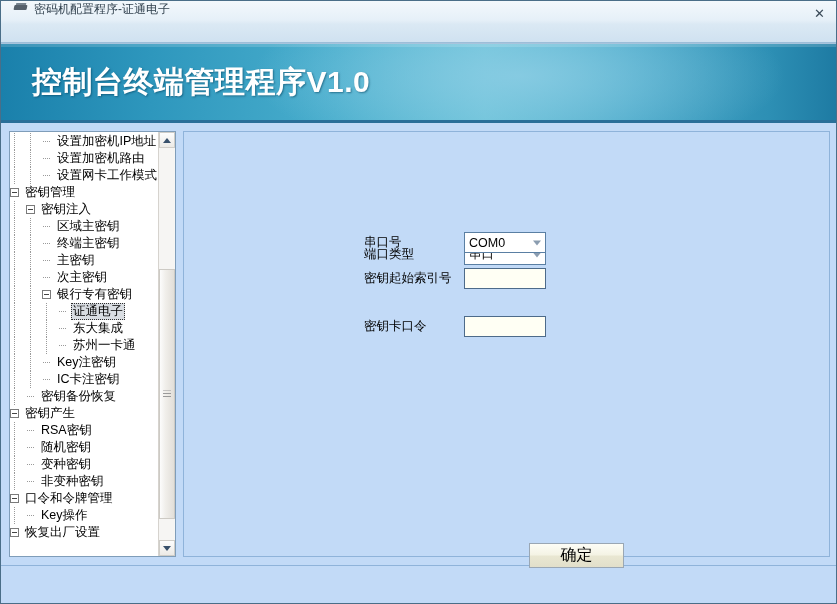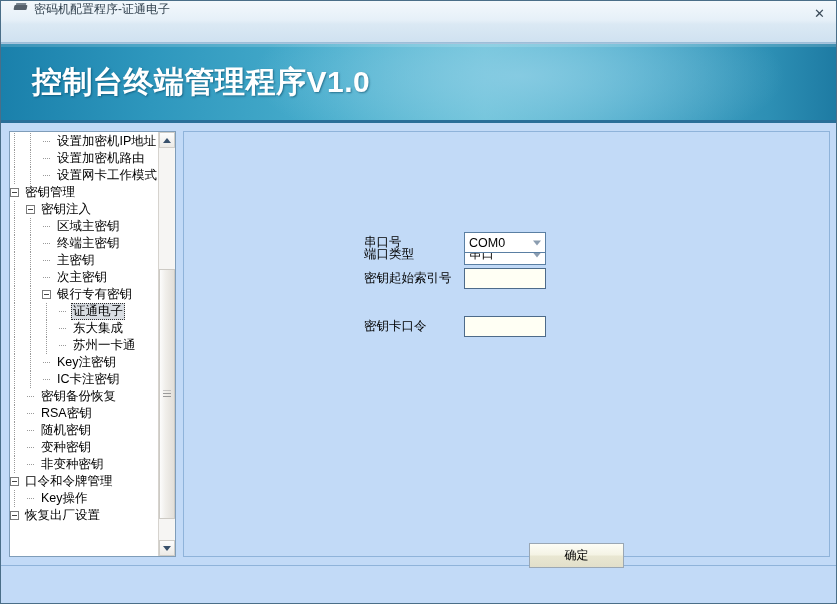--- a/index.html
+++ b/index.html
@@ -329,21 +329,21 @@
 
   #ok-button {
     position: absolute;
     left: 345px;
     top: 411px;
     width: 95px;
     height: 25px;
     box-sizing: border-box;
     background: linear-gradient(to bottom, #fdfdf6 0%, #f4f3e4 48%, #e9e7d2 52%, #e2dfca 100%);
     border: 1px solid #9aa7b4;
-    font-size: 12px;
+    font-size: 16px;
     color: #000;
     display: flex;
     align-items: center;
     justify-content: center;
     cursor: default;
     font-family: Liberation Mono, monospace;
     text-align: center;
   }
 
   
@@ -466,20 +466,24 @@
             <span class="guide v"></span>
             <span class="dashline"></span>
             <span class="tree-label">IC卡注密钥</span>
           </div>
           <div class="tree-row">
             <span class="guide v"></span>
             <span class="dashline"></span>
             <span class="tree-label">密钥备份恢复</span>
           </div>
           <div class="tree-row">
+            <span class="expander"></span>
+            <span class="tree-label">密钥产生</span>
+          </div>
+          <div class="tree-row">
             <span class="guide v"></span>
             <span class="dashline"></span>
             <span class="tree-label">RSA密钥</span>
           </div>
           <div class="tree-row">
             <span class="guide v"></span>
             <span class="dashline"></span>
             <span class="tree-label">随机密钥</span>
           </div>
           <div class="tree-row">

